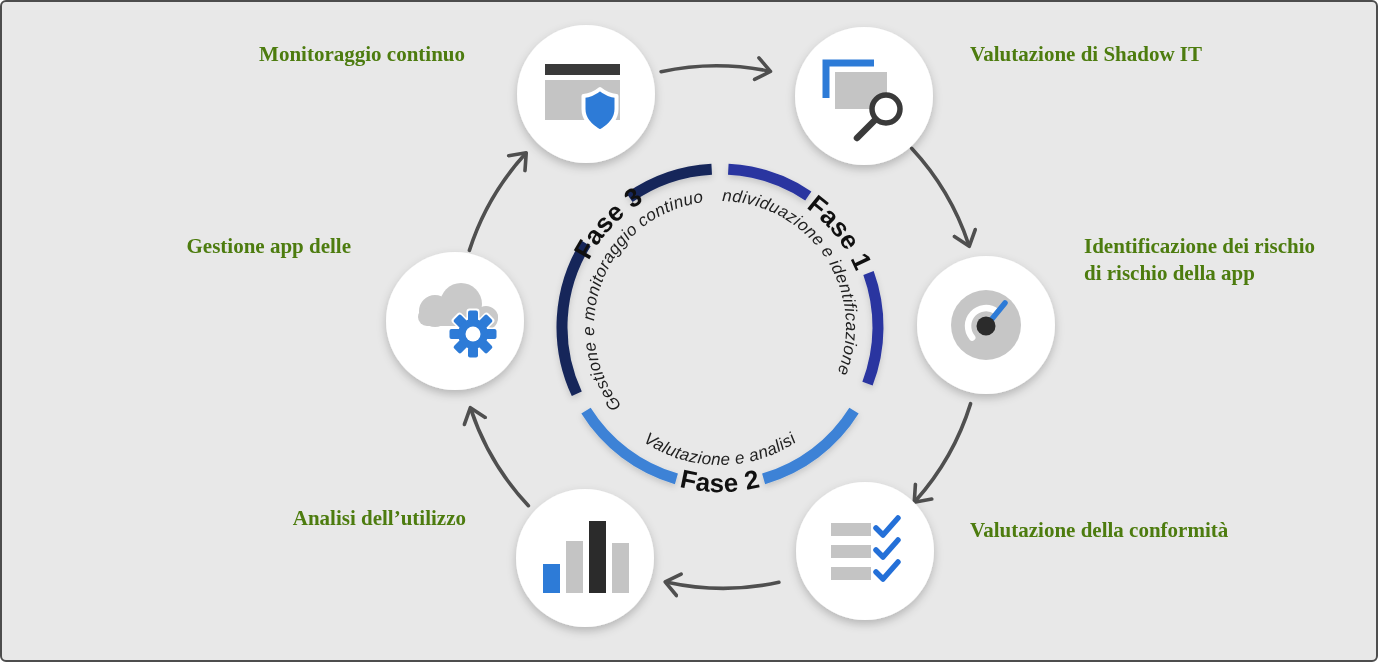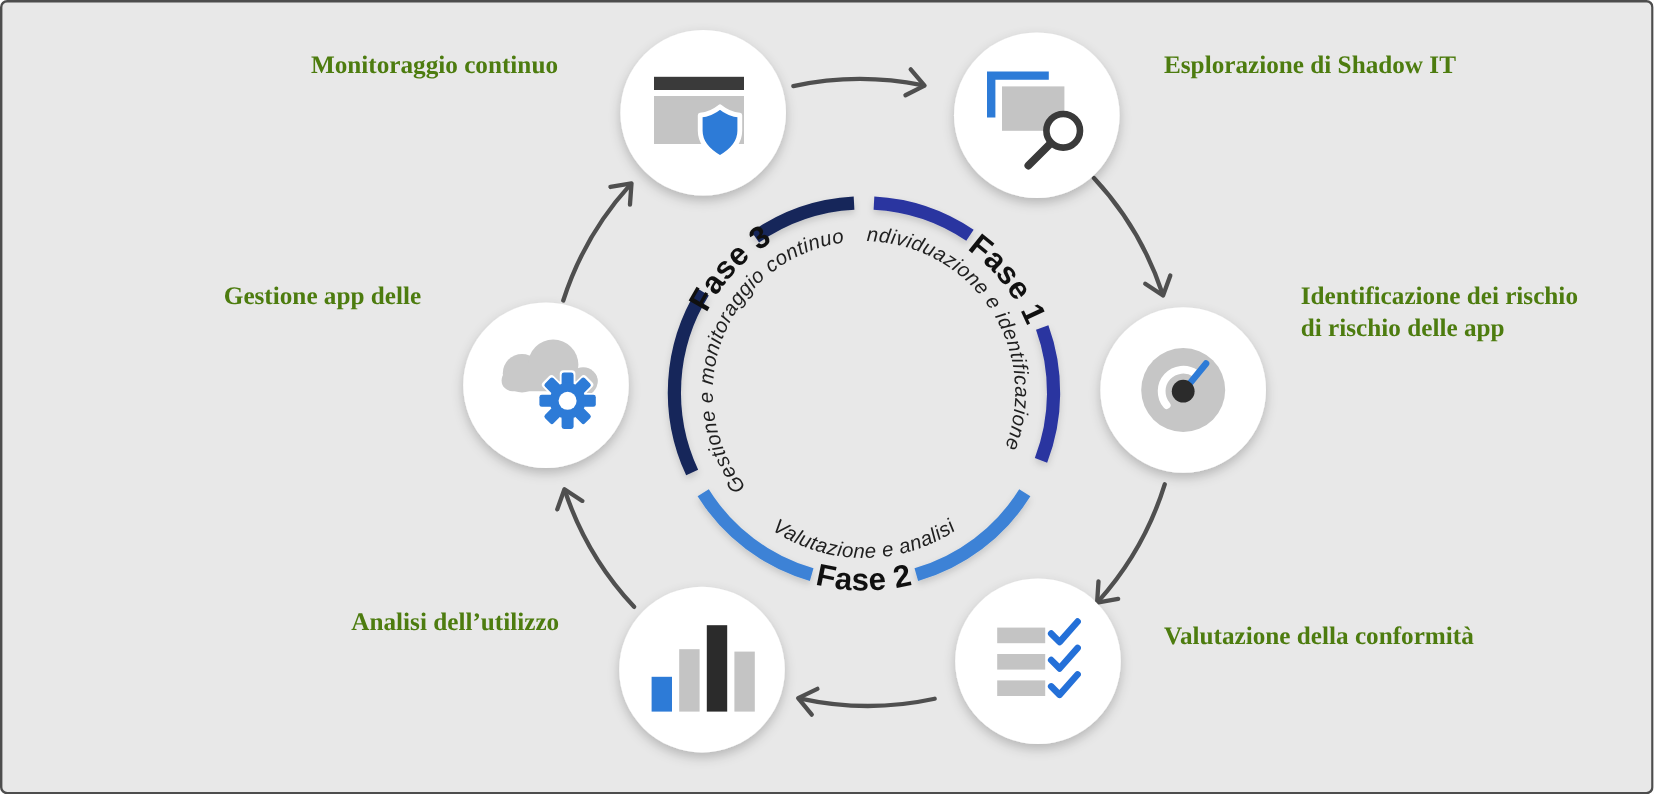--- a/index.html
+++ b/index.html
@@ -156,21 +156,21 @@
           <rect x="-5" y="-23.5" width="10" height="11" rx="2" transform="rotate(315)"></rect>
           <circle r="15"></circle>
         </g>
         <circle r="7.5" fill="#ffffff"></circle>
       </g>
     </g>
   </g>
 </svg>
 
   <div class="node-label right" style="right:911px;top:39px;">Monitoraggio continuo</div>
-  <div class="node-label" style="left:968px;top:39px;">Esplorazione di Shadow IT</div>
+  <div class="node-label" style="left:968px;top:39px;">Valutazione di Shadow IT</div>
   <div class="node-label" style="left:1082px;top:231px;">
     <div>Identificazione dei rischio</div>
-    <div>di rischio delle app</div>
+    <div>di rischio della app</div>
   </div>
   <div class="node-label" style="left:968px;top:503px;margin-top:12px;">Valutazione della conformità</div>
   <div class="node-label right" style="right:910px;top:503px;text-align:right;">Analisi dell’utilizzo</div>
   <div class="node-label right" style="right:1025px;top:231px;">Gestione app delle</div>
 </div>
 
 </body></html>

